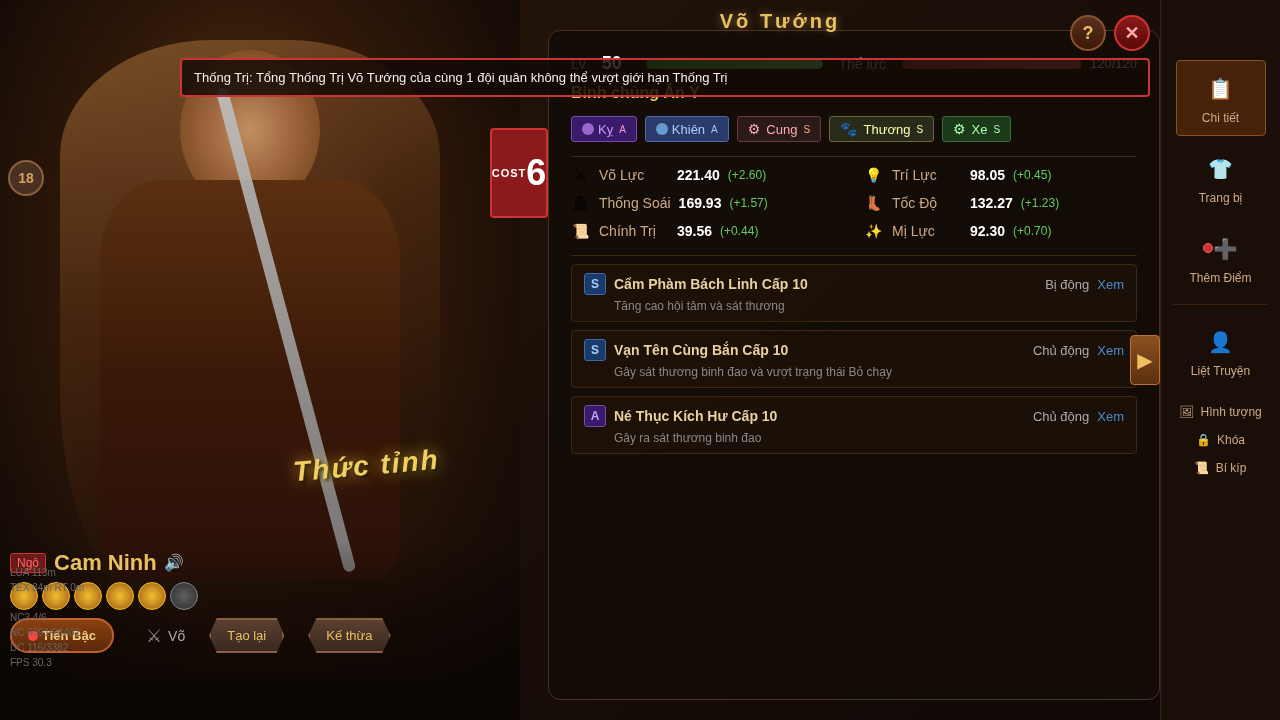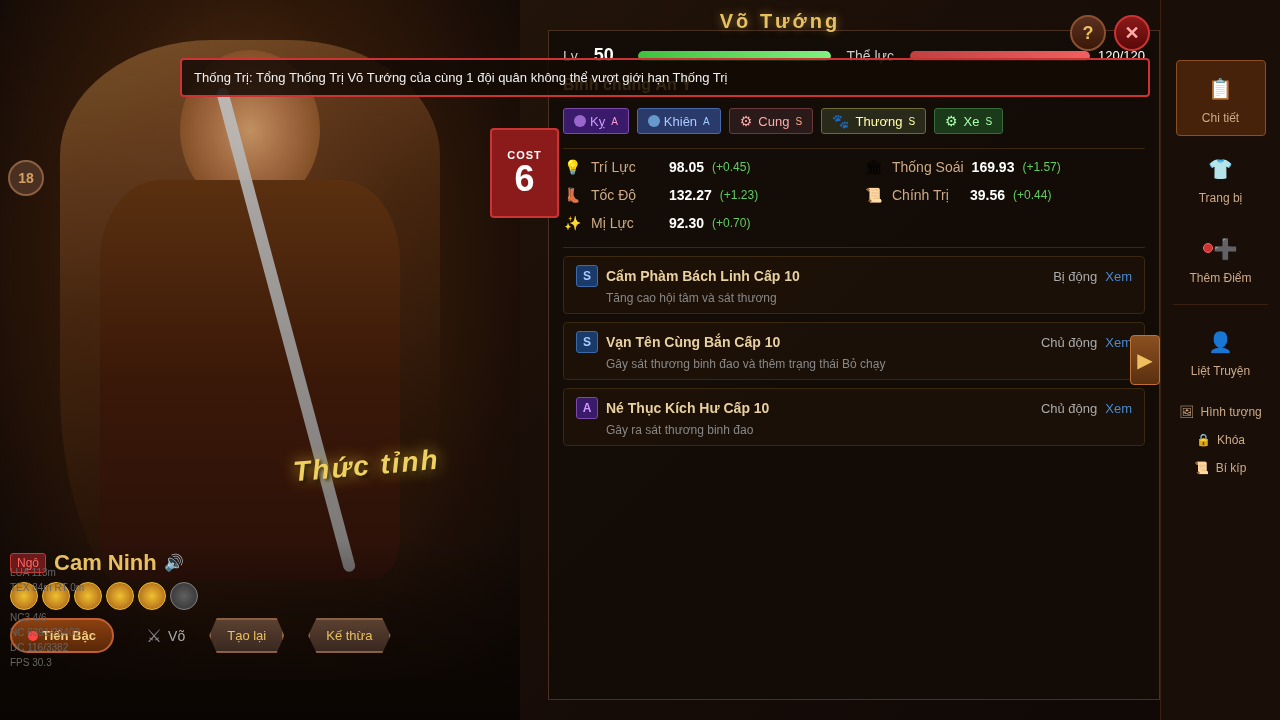--- a/index.html
+++ b/index.html
@@ -54,27 +54,27 @@
       text-shadow: 0 0 15px rgba(240, 200, 60, 0.8), 2px 2px 4px #000;
       transform: rotate(-5deg);
       letter-spacing: 2px;
     }
 
     
     .cost-badge {
       position: absolute;
       left: 490px;
       top: 128px;
-      width: 69px;
+      width: 58px;
       height: 90px;
       background: #8b1a1a;
       border: 2px solid #cc3333;
       border-radius: 4px;
       display: flex;
-      flex-direction: column;
+      flex-direction: row;
       align-items: center;
       justify-content: center;
       z-index: 10;
     }
 
     .cost-label {
       color: #ffffff;
       font-size: 11px;
       font-weight: bold;
       letter-spacing: 1px;
@@ -209,22 +209,22 @@
 
     
     .main-panel {
       position: absolute;
       left: 548px;
       top: 30px;
       right: 120px;
       bottom: 20px;
       background: rgba(20, 12, 6, 0.92);
       border: 1px solid #4a3020;
-      border-radius: 0;
-      padding: 14px;
+      border-radius: 12px;
+      padding: 22px;
     }
 
     
     .title-bar {
       position: absolute;
       left: 400px;
       top: 10px;
       right: 120px;
       text-align: center;
       z-index: 20;
@@ -759,20 +759,26 @@
       <span>Xe</span>
       <span style="font-size:10px;margin-left:2px;color:#aaffaa;">S</span>
     </div>
   </div>
 
   <div class="divider"></div>
 
   <div class="stats-grid">
 
     <div class="stat-row">
+      <div class="stat-icon">⚔</div>
+      <span class="stat-name">Võ Lực</span>
+      <span class="stat-value">221.40</span>
+      <span class="stat-bonus">(+2.60)</span>
+    </div>
+    <div class="stat-row">
       <div class="stat-icon">💡</div>
       <span class="stat-name">Trí Lực</span>
       <span class="stat-value">98.05</span>
       <span class="stat-bonus">(+0.45)</span>
     </div>
 
     <div class="stat-row">
       <div class="stat-icon">🏛</div>
       <span class="stat-name">Thống Soái</span>
       <span class="stat-value">169.93</span>
@@ -813,21 +819,21 @@
       <div class="skill-desc">Tăng cao hội tâm và sát thương</div>
     </div>
 
     <div class="skill-item">
       <div class="skill-header">
         <div class="skill-s-badge">S</div>
         <span class="skill-name">Vạn Tên Cùng Bắn Cấp 10</span>
         <span class="skill-type">Chủ động</span>
         <span class="skill-xem">Xem</span>
       </div>
-      <div class="skill-desc">Gây sát thương binh đao và thêm trạng thái Bỏ chạy</div>
+      <div class="skill-desc">Gây sát thương binh đao và vượt trạng thái Bỏ chạy</div>
     </div>
 
     <div class="skill-item">
       <div class="skill-header">
         <div class="skill-a-badge">A</div>
         <span class="skill-name">Né Thục Kích Hư Cấp 10</span>
         <span class="skill-type">Chủ động</span>
         <span class="skill-xem">Xem</span>
       </div>
       <div class="skill-desc">Gây ra sát thương binh đao</div>

